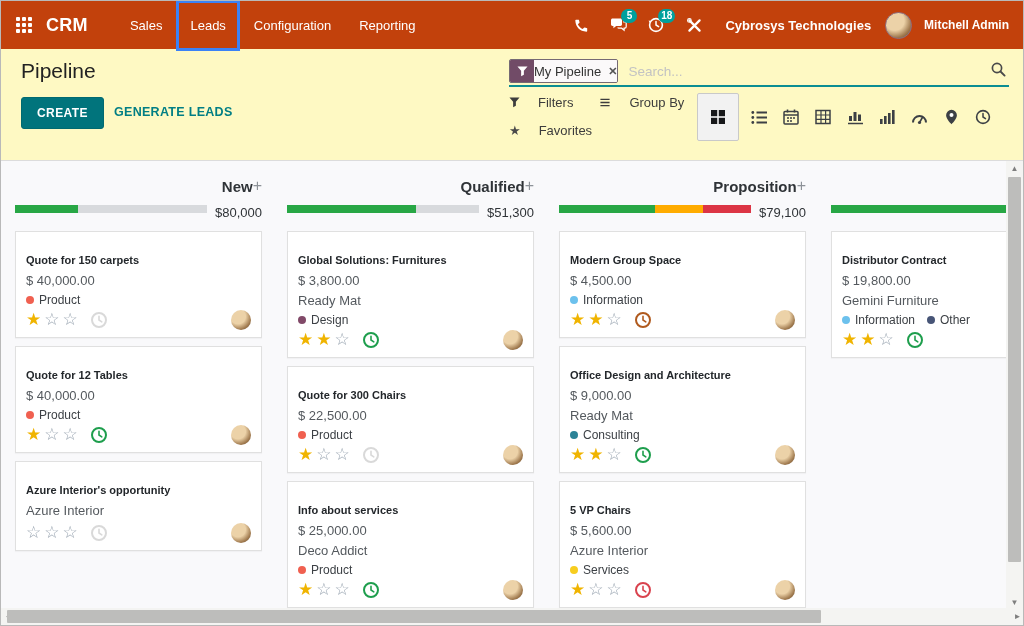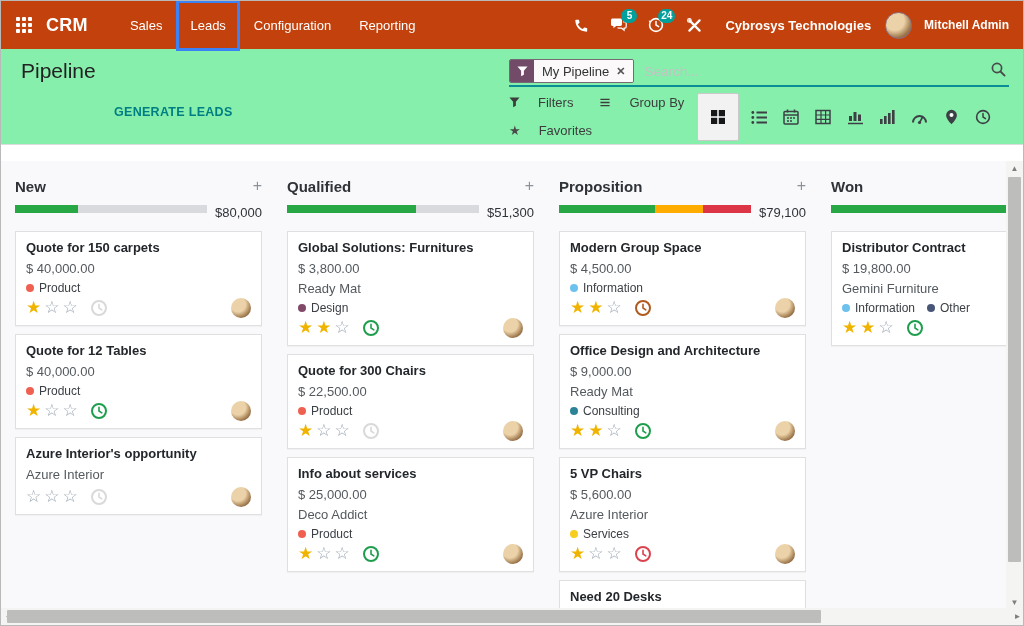--- a/index.html
+++ b/index.html
@@ -16,60 +16,60 @@
   .menu-item.annotated { border:3px solid #3b82f6; padding:15px 11px; }
   .nav-right { margin-left:auto; display:flex; align-items:center; gap:4px; padding-right:14px; }
   .nav-ic { position:relative; width:34px; height:34px; display:flex; align-items:center; justify-content:center; cursor:pointer; }
   .nav-ic svg { display:block; }
   .badge { position:absolute; top:1px; right:-2px; background:#00A09D; color:#fff; font-size:10px; line-height:14px; min-width:16px; text-align:center; border-radius:8px; padding:0 3px; font-weight:bold; }
   .company { font-size:13px; font-weight:600; margin:0 10px 0 10px; cursor:pointer; }
   .avatar-nav { width:27px; height:27px; border-radius:50%; background:radial-gradient(circle at 35% 32%, #ecd2a8 0 40%, #a07a4f 70%, #5d4227 100%); border:1px solid #8d7183; cursor:pointer; }
   .username { font-size:12px; font-weight:600; margin-left:8px; cursor:pointer; }
 
   
-  .control-panel { position:absolute; top:48px; left:0; width:100%; height:96px; background:#86efac; border-bottom:1px solid #dcdcdc; z-index:20; }
+  .control-panel { position:absolute; top:48px; left:0; width:100%; height:112px; background:#fef9c3; border-bottom:1px solid #dcdcdc; z-index:20; }
   .page-title { position:absolute; left:20px; top:10px; font-size:21px; color:#222; }
   .btn-create { position:absolute; left:20px; top:48px; background:#01747c; color:#fff; border:1px solid #016a71; font-size:12px; font-weight:bold; letter-spacing:.4px; padding:8px 15px; border-radius:3px; cursor:pointer; font-family:"Liberation Sans",sans-serif; }
   .link-generate { position:absolute; left:113px; top:56px; color:#017e84; font-size:12.5px; font-weight:600; letter-spacing:.3px; cursor:pointer; }
 
   .search-area { position:absolute; left:508px; top:8px; width:500px; height:30px; border-bottom:2px solid #0b8e93; display:flex; align-items:center; }
   .facet { display:inline-flex; align-items:stretch; border:1px solid #756a74; border-radius:2px; overflow:hidden; height:24px; margin-right:6px; flex:0 0 auto; cursor:pointer; }
   .facet-ic { width:24px; background:#714B67; display:flex; align-items:center; justify-content:center; }
-  .facet-val { background:#fbf9fa; display:flex; align-items:center; gap:7px; padding:0 8px; font-size:13px; color:#333; }
+  .facet-val { background:#fbf9fa; display:flex; align-items:center; gap:7px; padding:0 0; font-size:13px; color:#333; }
   .facet-x { font-size:11px; color:#555; font-weight:bold; cursor:pointer; }
   .search-input { flex:1; border:none; outline:none; font-size:13.5px; color:#333; font-family:"Liberation Sans",sans-serif; background:transparent; padding:0 4px; }
   .search-input::placeholder { color:#c3c3c3; }
   .search-mag { flex:0 0 auto; cursor:pointer; padding:0 2px; }
 
   .filter-menus { position:absolute; left:508px; top:46px; font-size:13px; color:#3d3d3d; }
   .fm-row { display:flex; gap:26px; margin-bottom:13px; }
   .fm-item { display:flex; align-items:center; gap:18px; cursor:pointer; white-space:nowrap; }
   .fav-star { color:#4a4a4a; font-size:13px; }
 
   .view-switcher { position:absolute; right:24px; top:44px; display:flex; align-items:center; gap:0; }
   .vbtn { width:32px; height:34px; display:flex; align-items:center; justify-content:center; cursor:pointer; color:#3c4045; }
   .vbtn svg { display:block; }
   .vbtn.selected { width:42px; height:48px; background:#f2f2f2; border:1px solid #c9c9c9; border-radius:2px; margin-right:4px; color:#17181a; }
 
   
   .kanban-wrap { position:absolute; top:160px; left:0; width:1007px; height:449px; background:#f9f9fb; overflow:hidden; }
   .kanban-board { display:flex; padding:14px 0 0 14px; width:1200px; }
   .col { flex:0 0 272px; width:272px; padding-right:25px; }
-  .col-head { display:flex; align-items:center; justify-content:space-between; height:22px; }
+  .col-head { display:flex; align-items:center; justify-content:flex-end; height:22px; }
   .col-name { font-size:15px; font-weight:bold; color:#2f3337; cursor:pointer; }
   .col-plus { font-size:16px; color:#8d9298; cursor:pointer; line-height:1; }
   .col-progress-row { display:flex; margin-top:8px; height:14px; }
   .bar { flex:1; height:8px; background:#d8dadd; display:flex; overflow:hidden; cursor:pointer; }
   .seg { height:100%; }
   .amt { margin-left:8px; font-size:13px; color:#2f3337; white-space:nowrap; }
   .amt:empty { margin-left:0; }
   .cards { margin-top:12px; display:flex; flex-direction:column; gap:8px; }
 
   .card { background:#fff; border:1px solid #e0e0e0; padding:7px 10px 7px; cursor:pointer; box-shadow:0 1px 1px rgba(0,0,0,.03); }
-  .c-title { font-size:13px; font-weight:bold; color:#23272b; line-height:18px; margin-bottom:3px; }
+  .c-title { font-size:11px; font-weight:bold; color:#23272b; line-height:18px; margin-bottom:3px;margin-top:12px; }
   .c-amount { font-size:13px; color:#54595e; line-height:18px; margin-bottom:2px; }
   .c-partner { font-size:13px; color:#54595e; line-height:18px; margin-bottom:2px; }
   .c-tags { display:flex; gap:12px; align-items:center; height:15px; margin:1px 0 3px; }
   .tag { display:inline-flex; align-items:center; gap:5px; font-size:12px; color:#3c4045; }
   .dot { width:8px; height:8px; border-radius:50%; display:inline-block; }
   .c-bottom { display:flex; align-items:center; margin-top:3px; height:20px; }
   .stars { letter-spacing:3px; font-size:17px; line-height:20px; cursor:pointer; }
   .star { color:#9aa5b1; }
   .star.filled { color:#f0b400; }
   .clock { margin-left:9px; display:inline-flex; }
@@ -119,36 +119,37 @@
             <path d="M14.2 4.4h1.6c.8 0 1.4.6 1.4 1.4v3.5c0 .8-.6 1.4-1.4 1.4h-.7v2l-2.4-2H9.9c-.5 0-1-.3-1.2-.7" fill="none" stroke="#fff" stroke-width="1.2"></path>
           </svg>
         <span class="badge">5</span>
       </span>
       <span class="nav-ic">
         <svg width="18" height="18" viewBox="0 0 18 18">
             <circle cx="9" cy="9" r="6.4" fill="none" stroke="#fff" stroke-width="1.6"></circle>
             <path d="M9 5.4V9l2.6 1.7" fill="none" stroke="#fff" stroke-width="1.5" stroke-linecap="round"></path>
             <path d="M2.6 6.8 1.6 4.4l2.6.5z" fill="#fff"></path>
           </svg>
-        <span class="badge">24</span>
+        <span class="badge">18</span>
       </span>
       <span class="nav-ic">
         <svg width="17" height="17" viewBox="0 0 16 16">
             <path d="M3.2 3.2 12.8 12.8M12.8 3.2 3.2 12.8" stroke="#fff" stroke-width="2.1" stroke-linecap="round"></path>
             <circle cx="3.2" cy="3.2" r="1.7" fill="none" stroke="#fff" stroke-width="1.1"></circle>
           </svg>
       </span>
       <span class="company">Cybrosys Technologies</span>
       <span class="avatar-nav"></span>
       <span class="username">Mitchell Admin</span>
     </div>
   </div>
 
   <div class="control-panel">
     <div class="page-title">Pipeline</div>
+    <button class="btn-create">CREATE</button>
     <span class="link-generate">GENERATE LEADS</span>
 
     <div class="search-area">
       <span class="facet">
         <span class="facet-ic">
           <svg width="11" height="11" viewBox="0 0 12 12">
               <path d="M0.5 0.5h11L7.5 5.3v4.2l-3 1.8V5.3z" fill="#fff"></path>
             </svg>
         </span>
         <span class="facet-val">

